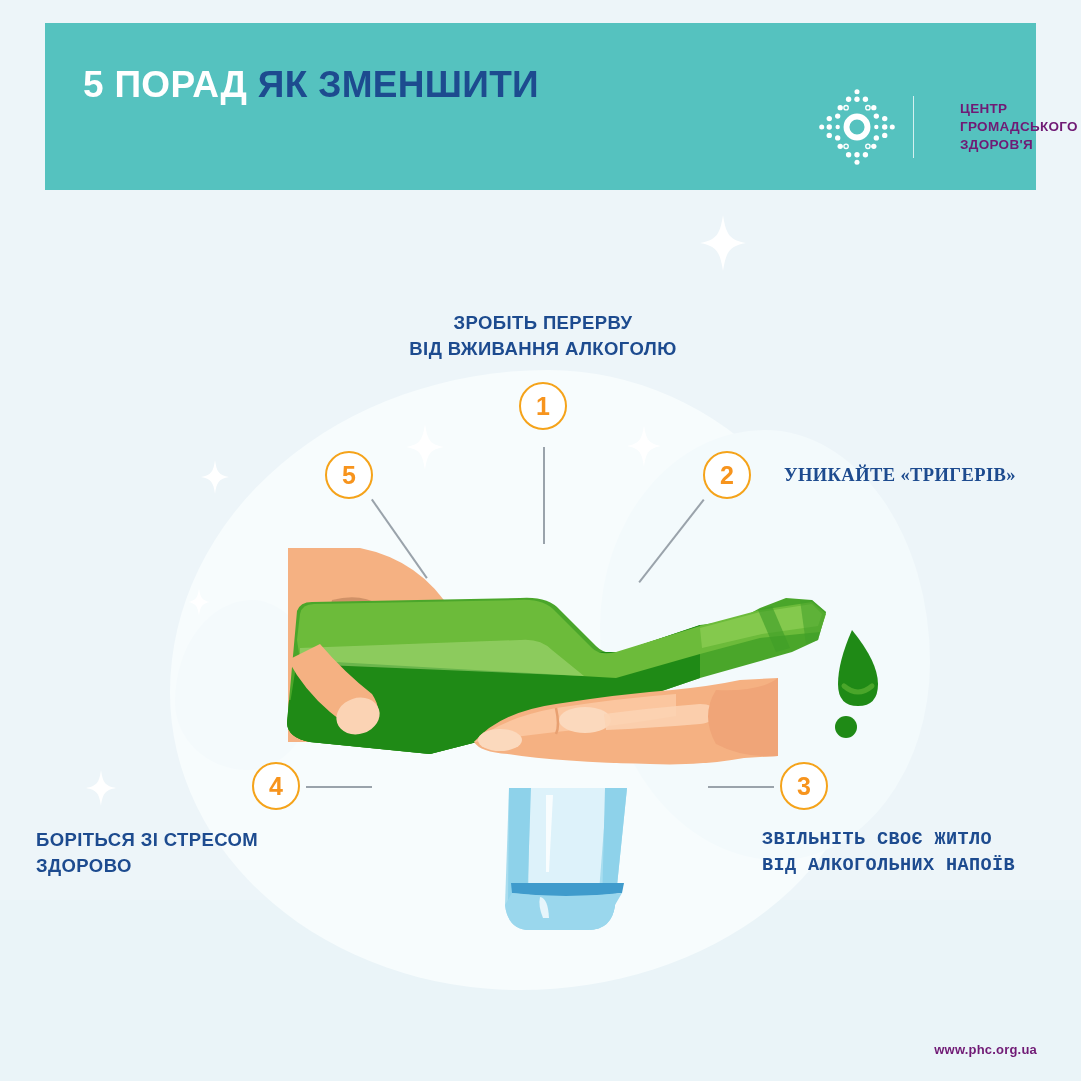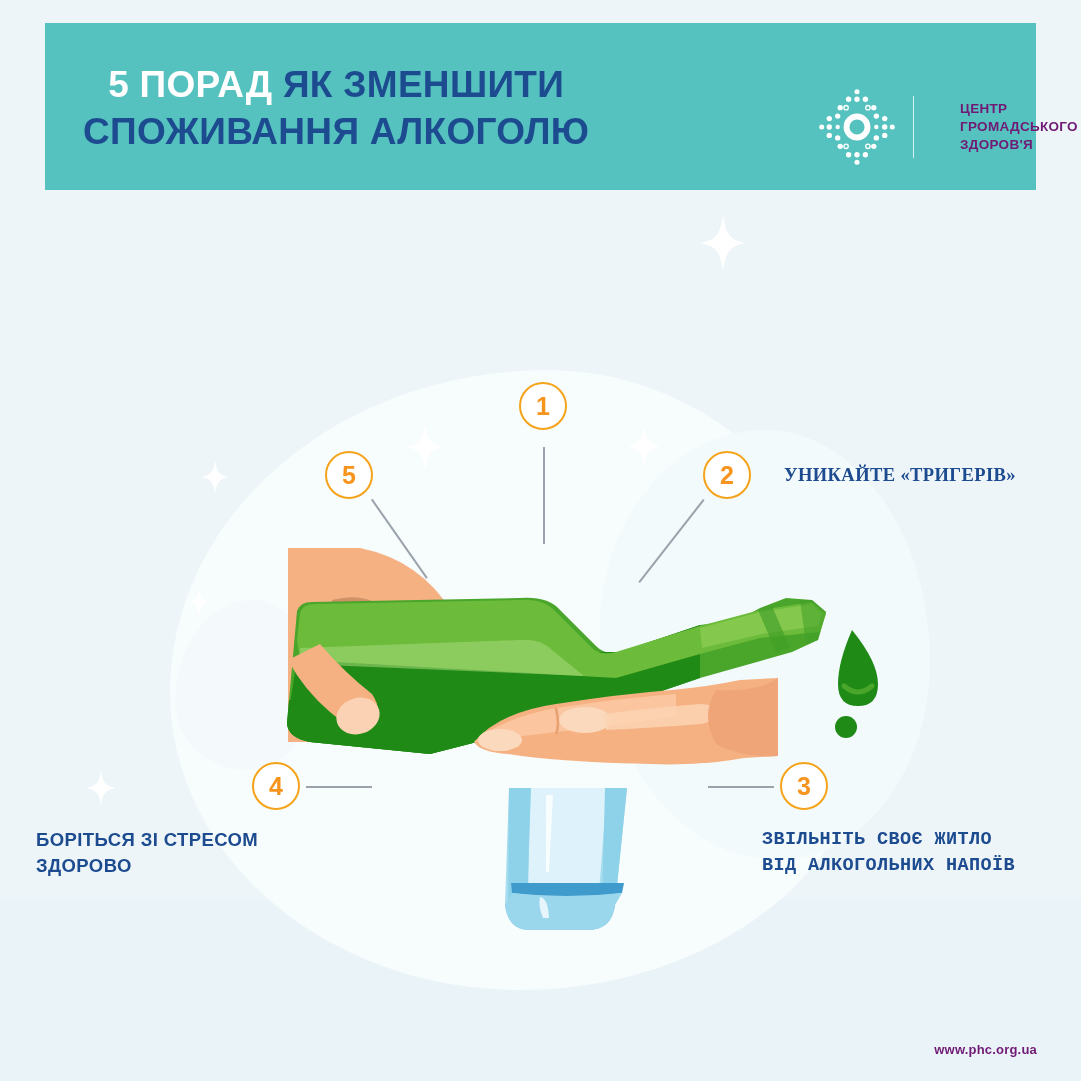--- a/index.html
+++ b/index.html
@@ -194,21 +194,21 @@
         <path d="M15 0 C16.8 13 19.5 16 30 18 C19.5 20 16.8 23 15 36 C13.2 23 10.5 20 0 18 C10.5 16 13.2 13 15 0 Z" fill="#ffffff"></path>
       </svg>
   </div>
   <div class="sp" style="left:188px;top:588px">
     <svg width="22" height="28" viewBox="0 0 22 28">
         <path d="M11 0 C12.3 10 14.3 12.5 22 14 C14.3 15.5 12.3 18 11 28 C9.7 18 7.7 15.5 0 14 C7.7 12.5 9.7 10 11 0 Z" fill="#ffffff"></path>
       </svg>
   </div>
 
   <div class="header">
-    <div class="title"><span class="hl">5 ПОРАД</span><span> ЯК ЗМЕНШИТИ</span><br><span>СПОЖИВАННЯ АЛКОГОЛЮ</span></div>
+    <div class="title"><span class="hl">5 ПОРАД</span><span> ЯК ЗМЕНШИТИ</span><br></div>
 
     <div class="logo">
       <svg class="logo-mark" viewBox="0 0 100 100">
         <g fill="#ffffff">
           <circle cx="50" cy="50" r="12.5" fill="none" stroke="#ffffff" stroke-width="7"></circle>
           <circle cx="50" cy="8" r="3"></circle>
           <circle cx="50" cy="92" r="3"></circle>
           <circle cx="8" cy="50" r="3"></circle>
           <circle cx="92" cy="50" r="3"></circle>
           <circle cx="40" cy="17" r="3.2"></circle>
@@ -303,20 +303,22 @@
   <div class="conn" style="left:708px;top:786px;width:66px;height:1.6px;"></div>
   <div class="conn" style="left:306px;top:786px;width:66px;height:1.6px;"></div>
   <div class="conn" style="left:371px;top:500px;width:1.6px;height:96px;transform:rotate(-35deg);"></div>
 
   <div class="num" style="left:519px;top:382px;">1</div>
   <div class="num" style="left:703px;top:451px;">2</div>
   <div class="num" style="left:780px;top:762px;">3</div>
   <div class="num" style="left:252px;top:762px;">4</div>
   <div class="num" style="left:325px;top:451px;">5</div>
 
+  <div class="tip-label" style="left:393px;top:310px;width:300px;text-align:center;">ЗРОБІТЬ ПЕРЕРВУ
+ВІД ВЖИВАННЯ АЛКОГОЛЮ</div>
   <div class="tip-label" style="left:784px;top:463px;width:270px;text-align:left;font-family:Liberation Serif, serif;">УНИКАЙТЕ «ТРИГЕРІВ»</div>
   <div class="tip-label" style="left:762px;top:827px;width:300px;text-align:left;font-family:Liberation Mono, monospace;">ЗВІЛЬНІТЬ СВОЄ ЖИТЛО
 ВІД АЛКОГОЛЬНИХ НАПОЇВ</div>
   <div class="tip-label" style="left:36px;top:827px;width:285px;text-align:left;">БОРІТЬСЯ ЗІ СТРЕСОМ
 ЗДОРОВО</div>
 
   <div class="footer-url">www.phc.org.ua</div>
 
 </div>
 

